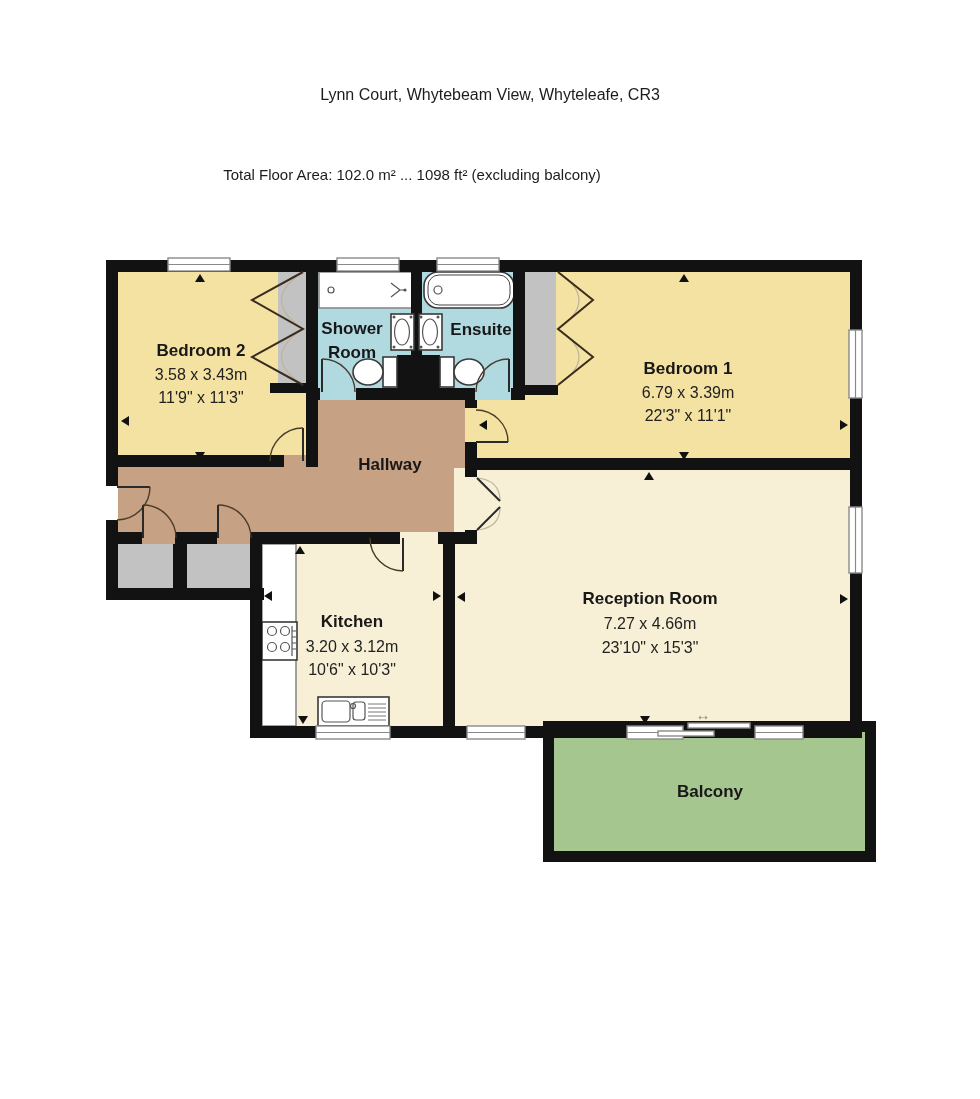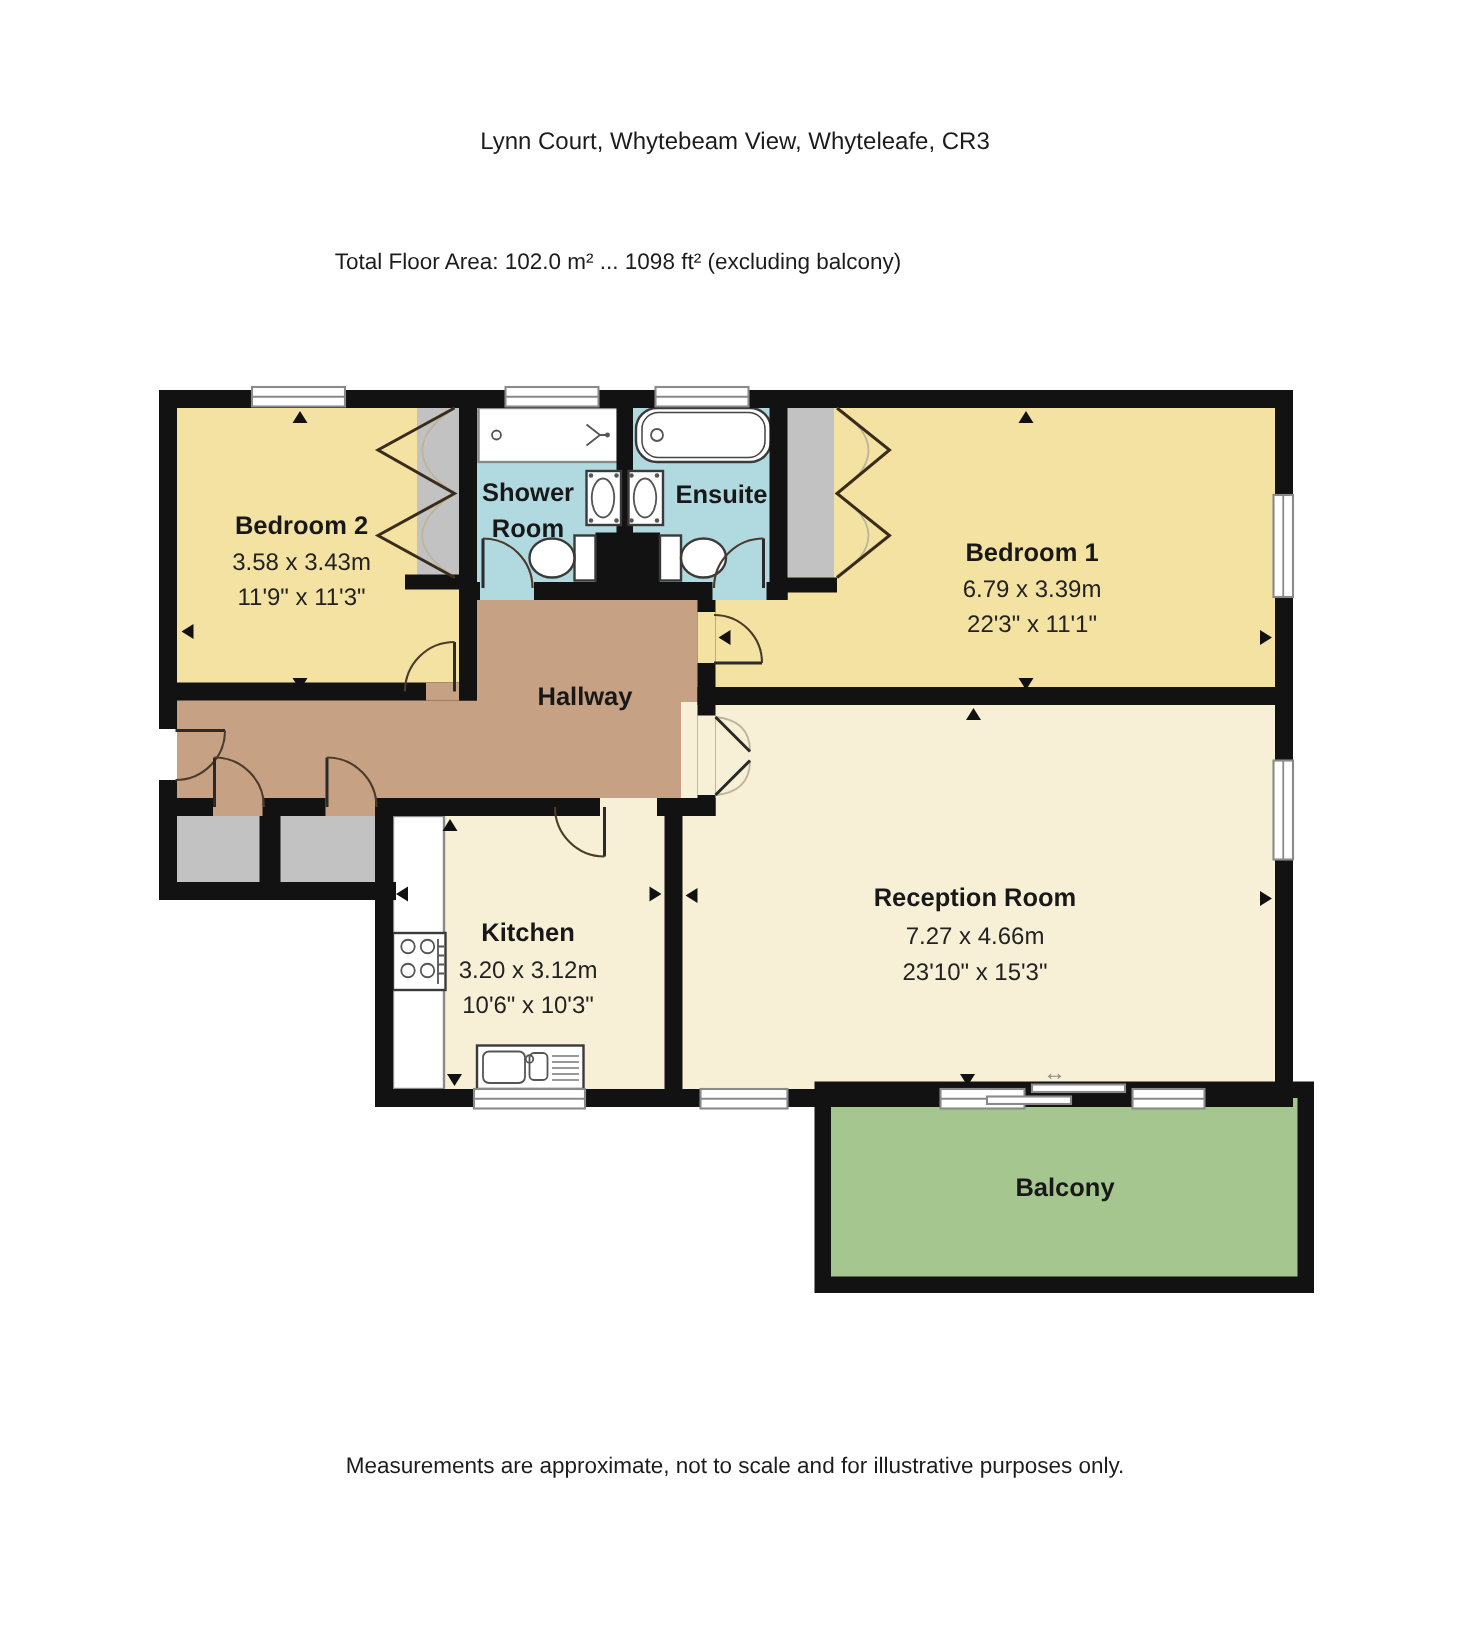--- a/index.html
+++ b/index.html
@@ -268,14 +268,13 @@
 
     <text class="room-name" x="650" y="354">Reception Room</text>
     <text class="room-dim" x="650" y="379">7.27 x 4.66m</text>
     <text class="room-dim" x="650" y="403">23'10" x 15'3"</text>
 
     <text class="room-name" x="710" y="547">Balcony</text>
   </g>
 </svg>
 
 <div class="footer">
-  <div>Measurements are approximate, not to scale and for illustrative purposes only.</div>
 </div>
 
 </body></html>

